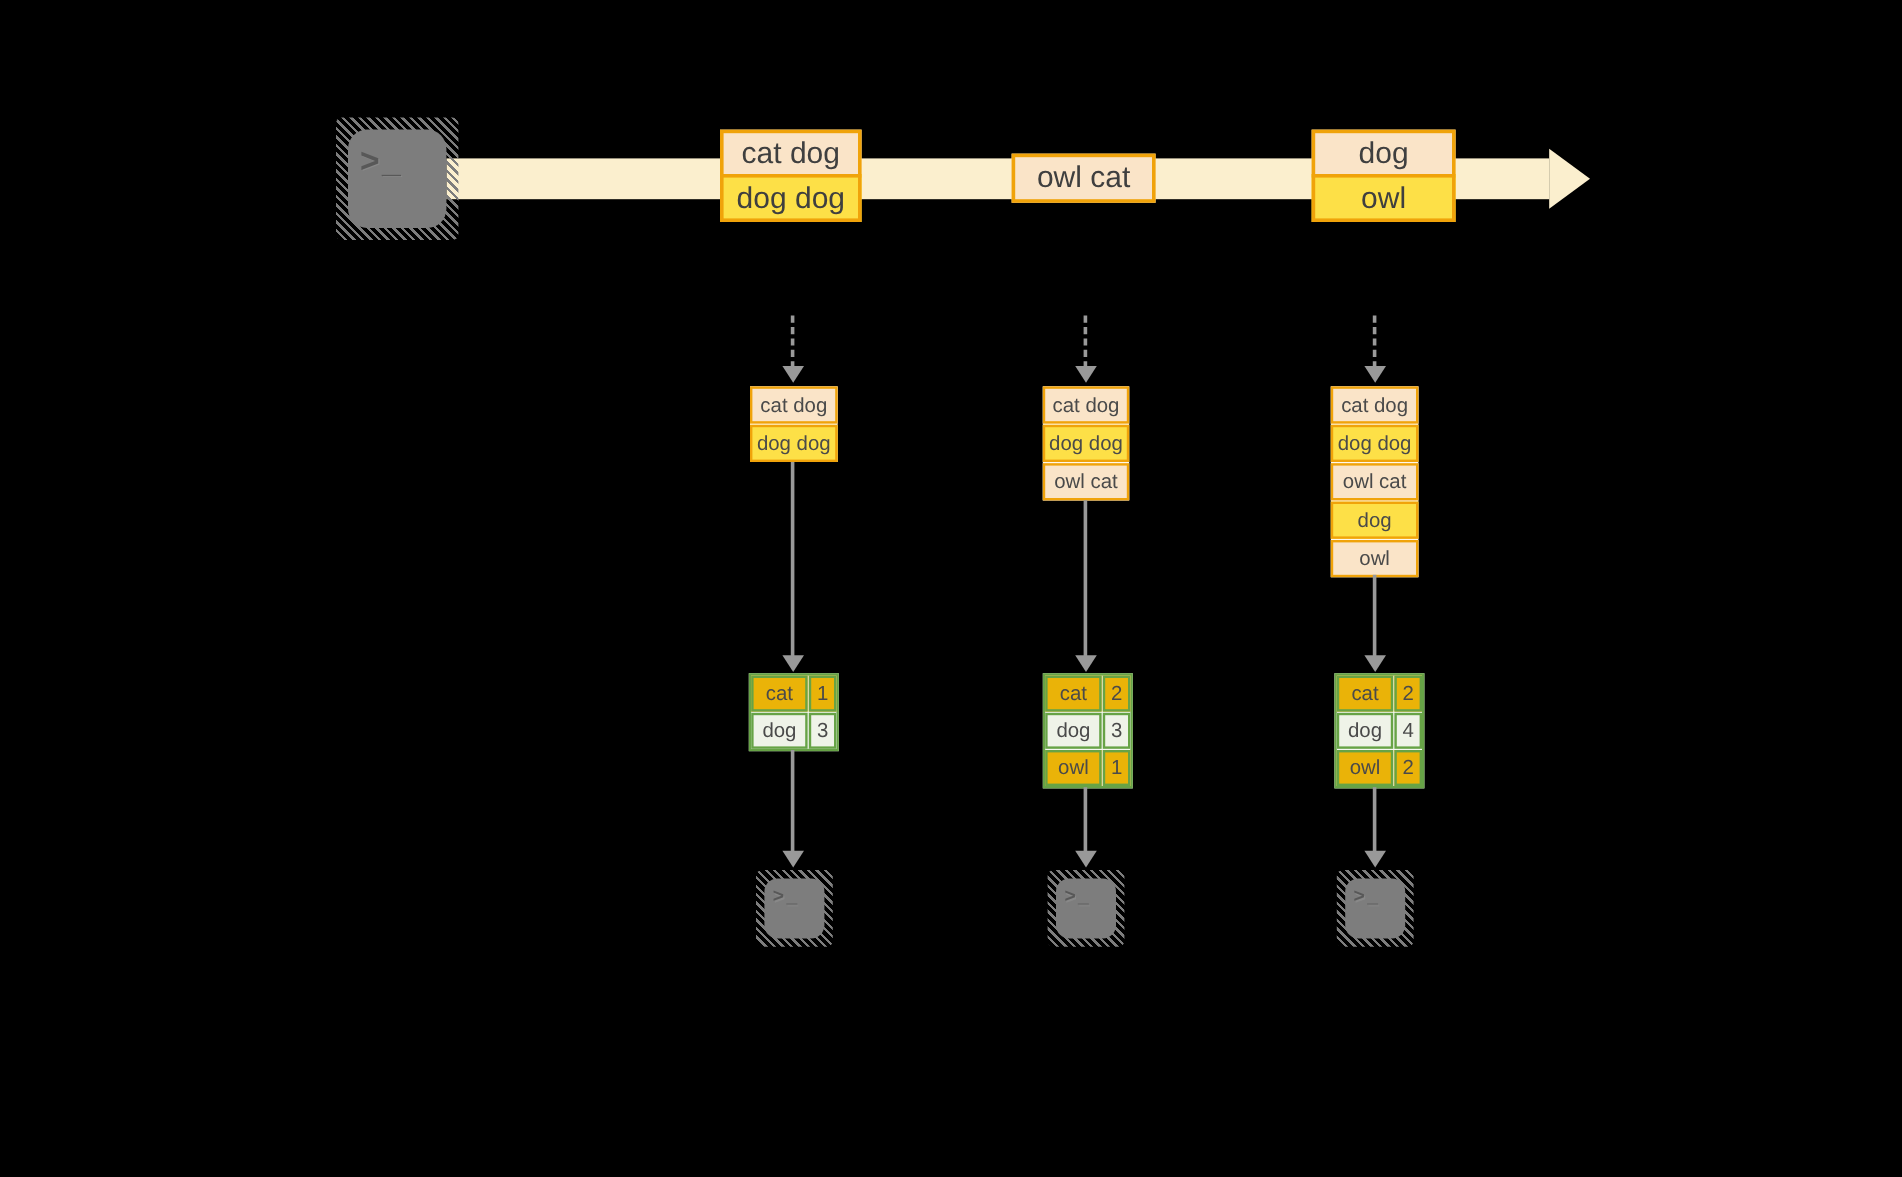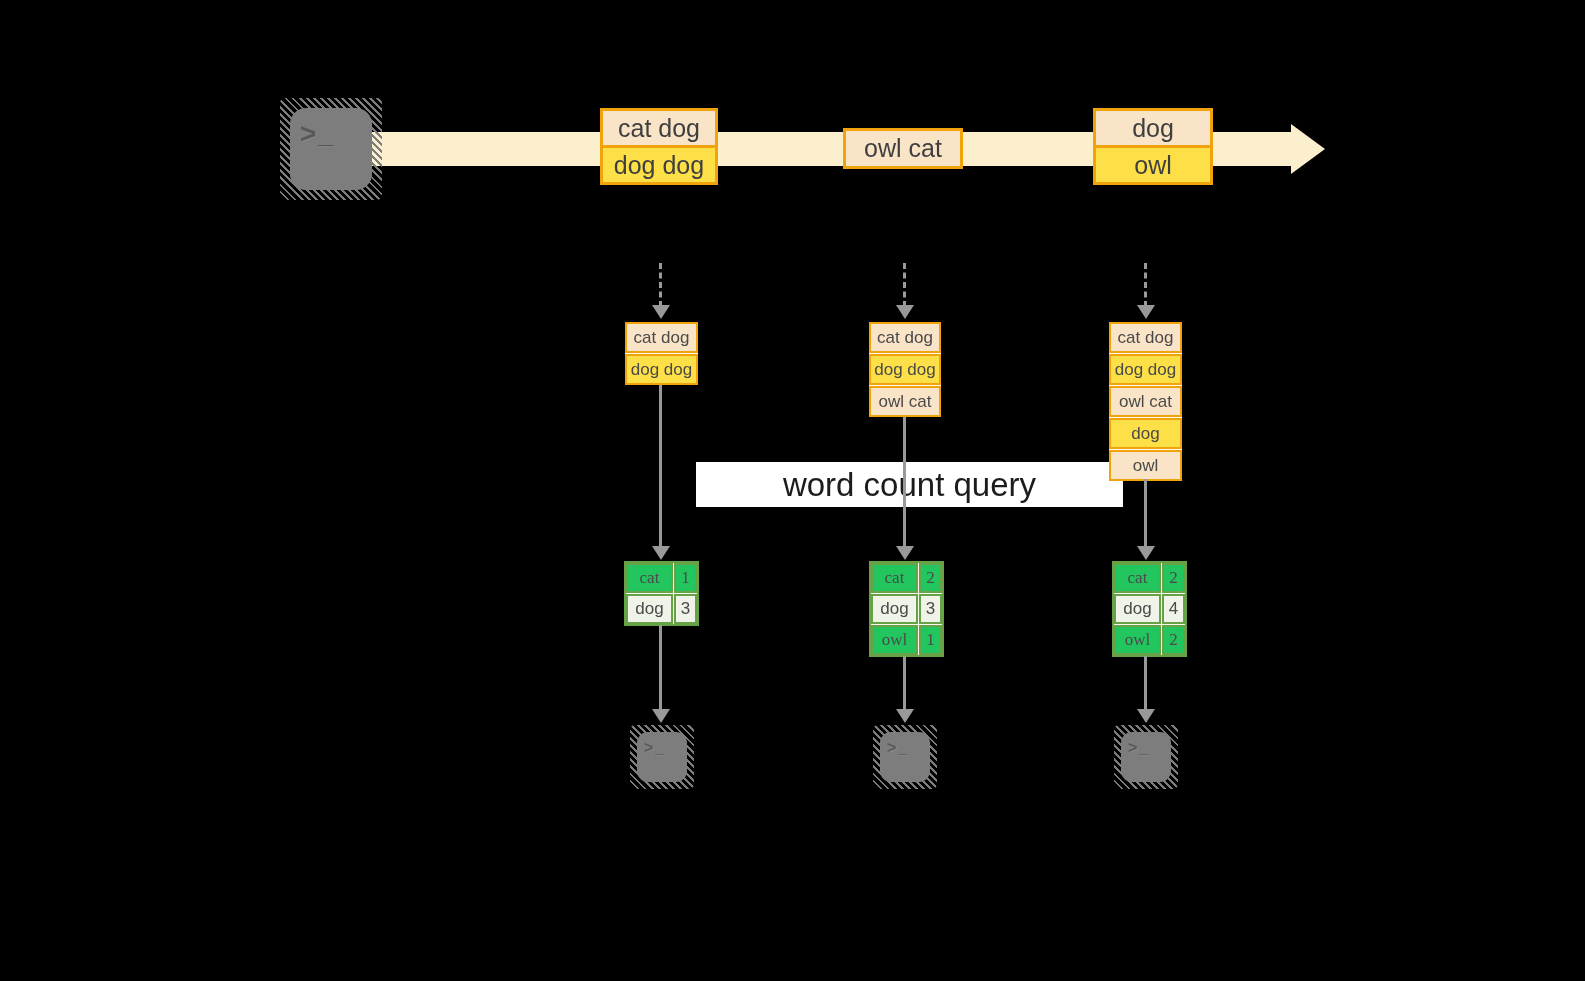--- a/index.html
+++ b/index.html
@@ -90,21 +90,21 @@
     border:2px solid #67A346;
     z-index:4;
   }
   .wcell{
     height:30px;
     border:2px solid #67A346;
     box-sizing:border-box;
     display:flex;align-items:center;justify-content:center;
     font-size:17px;color:#4a4a4a;
   }
-  .row-dark{background:#22c55e;font-family:Liberation Serif, serif;}
+  .row-dark{background:#eab308;}
   .row-light{background:#EFF3E8;}
 
   
   .vline{position:absolute;width:3px;background:#999;z-index:5;}
   .vdash{position:absolute;width:0;border-left:3px dashed #9a9a9a;z-index:5;}
   .vhead{
     position:absolute;width:0;height:0;
     border-left:9px solid transparent;
     border-right:9px solid transparent;
     border-top:14px solid #999;
@@ -149,21 +149,20 @@
     <div class="tl-cell fill-light">owl</div>
   </div>
 
   <div class="vdash" style="left:659px;top:263px;height:44px;"></div>
   <div class="vhead" style="left:652px;top:305px;"></div>
   <div class="vdash" style="left:903px;top:263px;height:44px;"></div>
   <div class="vhead" style="left:896px;top:305px;"></div>
   <div class="vdash" style="left:1144px;top:263px;height:44px;"></div>
   <div class="vhead" style="left:1137px;top:305px;"></div>
 
-  <div class="banner" style="left:696px;top:462px;width:427px;height:45px;">word count query</div>
 
   <div class="stack" style="left:625px;top:322px;width:73px;">
     <div class="st-cell fill-dark">cat dog</div>
     <div class="st-cell fill-light">dog dog</div>
   </div>
 
   <div class="stack" style="left:869px;top:322px;width:72px;">
     <div class="st-cell fill-dark">cat dog</div>
     <div class="st-cell fill-light">dog dog</div>
     <div class="st-cell fill-dark">owl cat</div>

